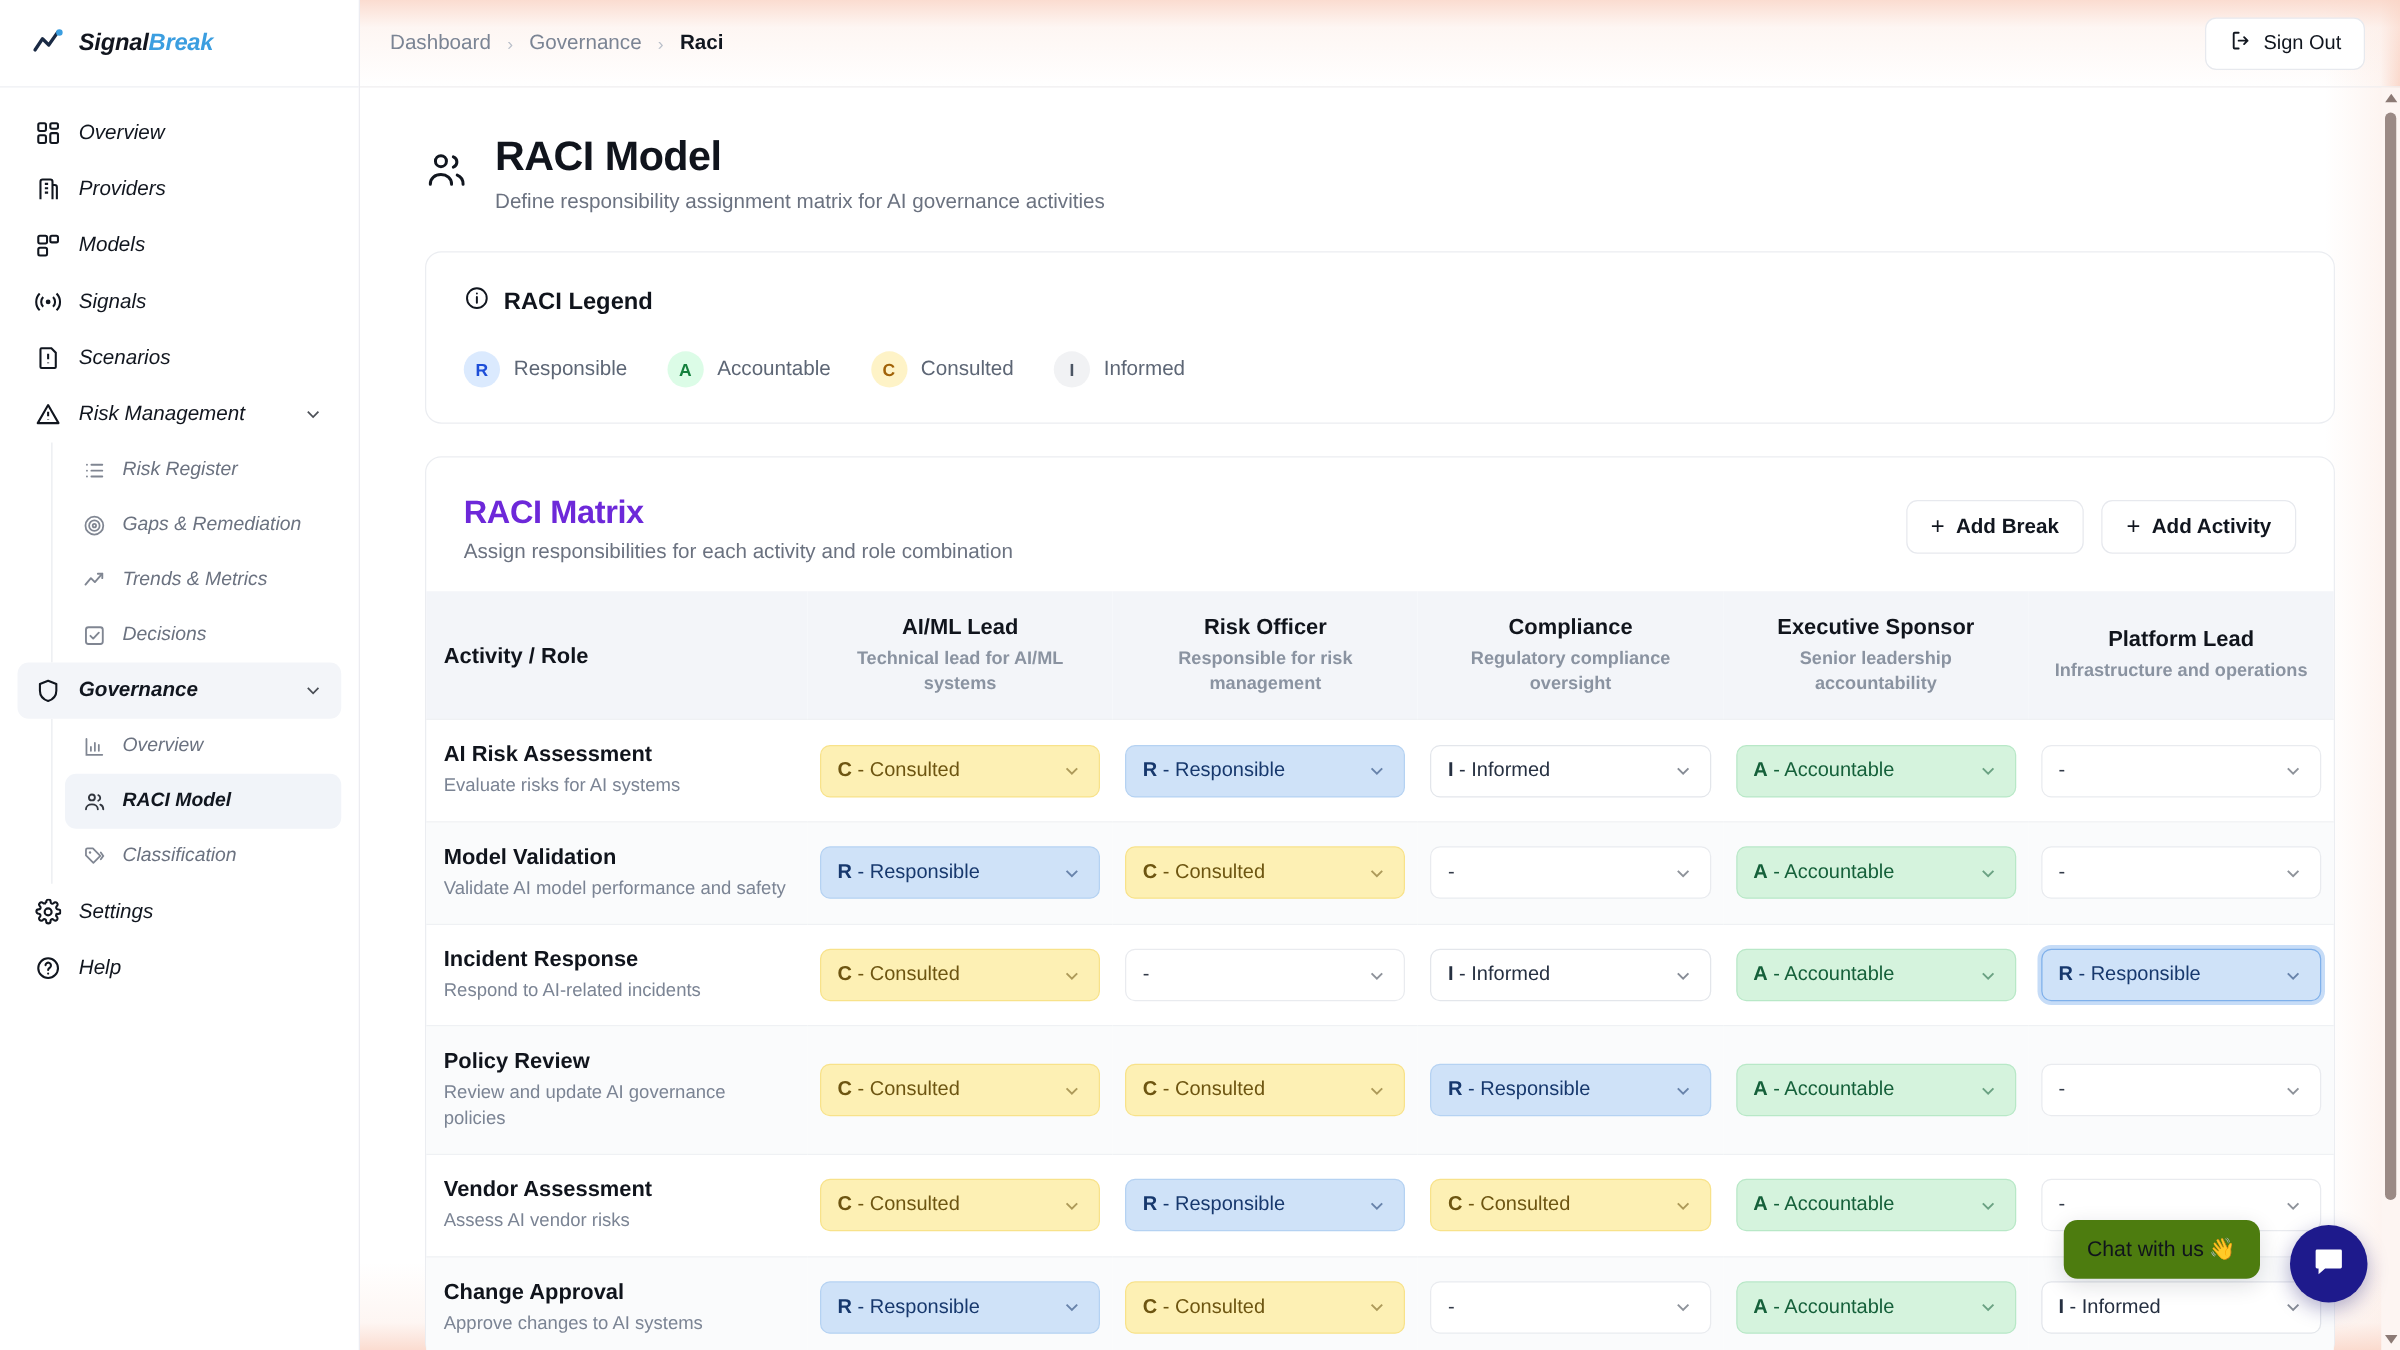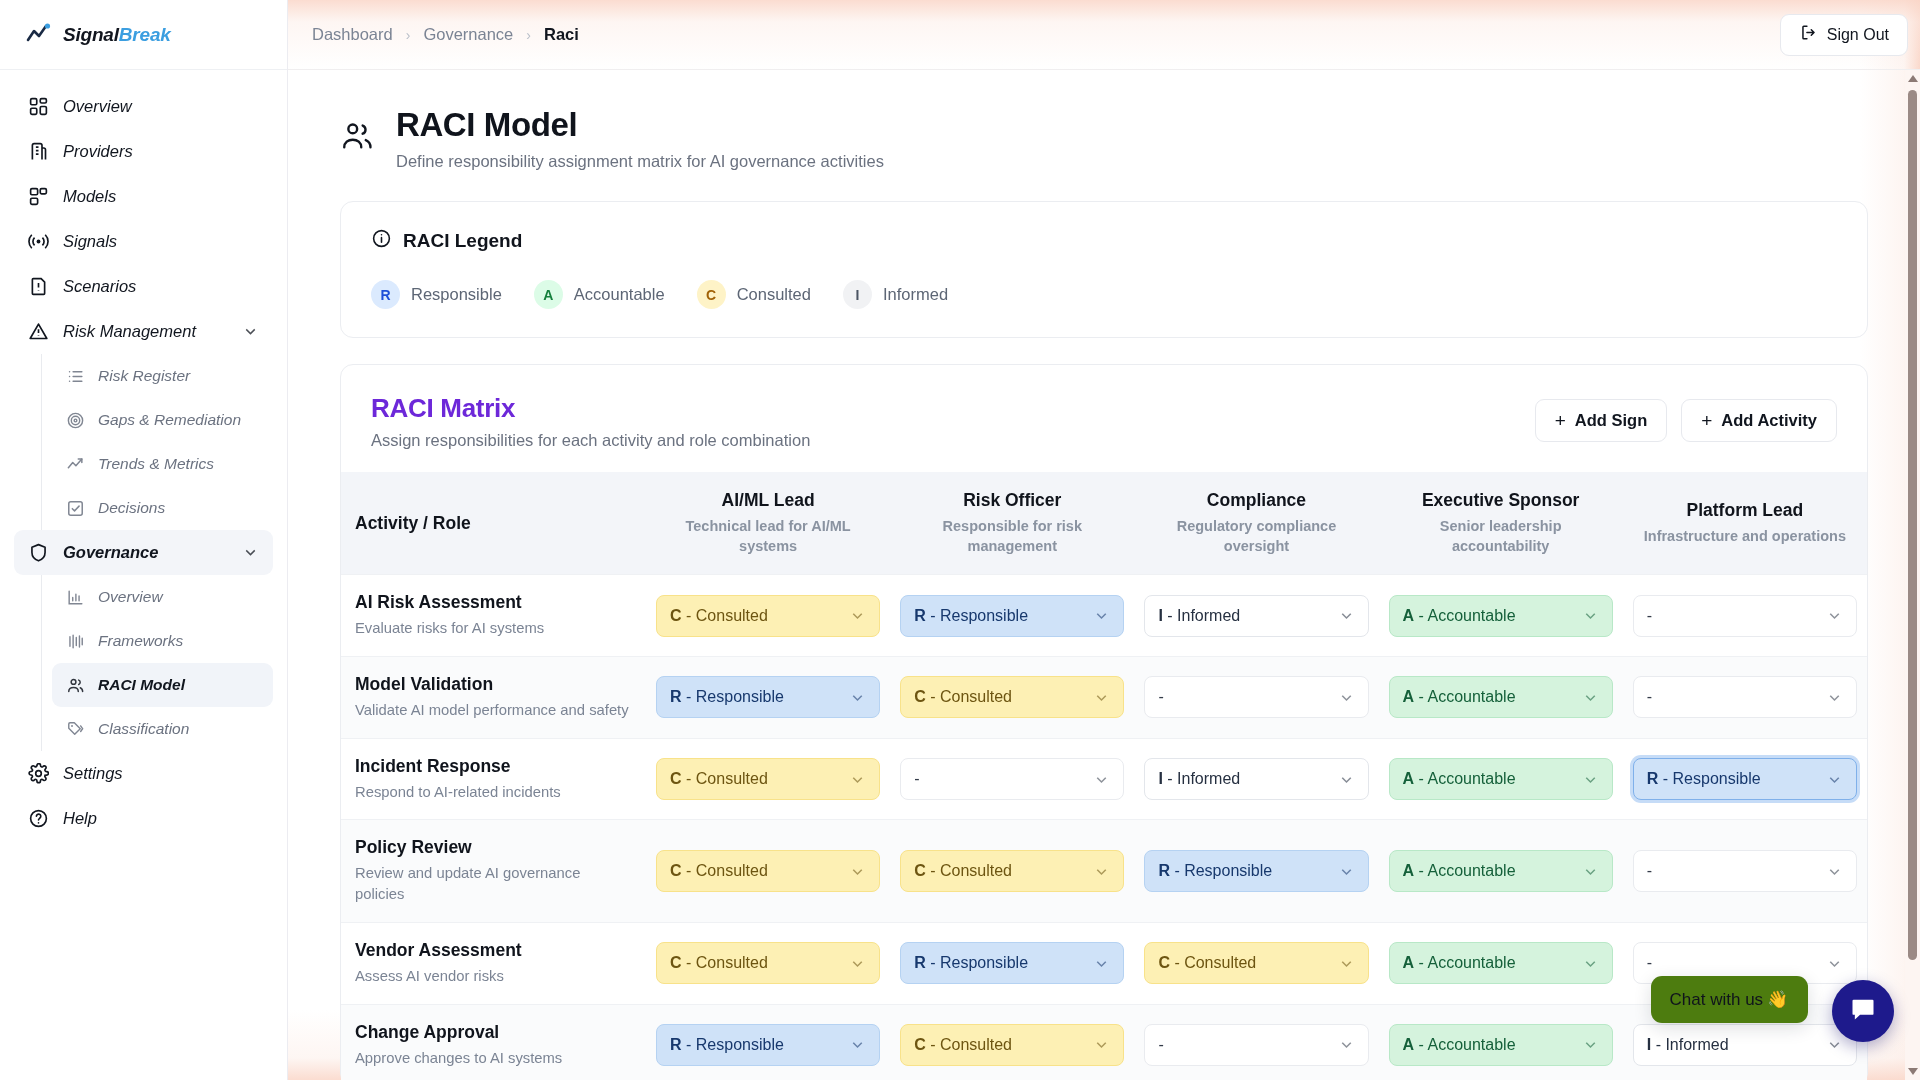--- a/index.html
+++ b/index.html
@@ -54,21 +54,21 @@
   .topbar {
     position: absolute; left: 288px; top: 0; width: 1632px; height: 70px;
     display: flex; align-items: center; z-index: 3;
     background: transparent; border-bottom: 1px solid #f0eeef;
   }
   .crumbs { display: flex; align-items: center; gap: 13px; padding-left: 24px; font-size: 16.5px; }
   .crumb { color: #7b8494; cursor: pointer; }
   .crumb.current { color: #11161f; font-weight: 600; }
   .crumb-sep { color: #b9bfc9; font-size: 14px; }
   .signout {
-    margin-left: auto; margin-right: 12px;
+    margin-left: auto; margin-right: 28px;
     display: flex; align-items: center; gap: 9px;
     height: 42px; padding: 0 18px; border: 1px solid #e7e9ee; border-radius: 9px;
     background: #fff; font-size: 16px; color: #11161f; cursor: pointer; font-weight: 500;
   }
 
   
   .main {
     position: absolute; left: 288px; top: 70px; width: 1632px; height: 1010px;
     overflow: hidden; z-index: 2;
   }
@@ -292,28 +292,20 @@
     </div>
     <div class="subnav">
       <div class="nav-item">
         <span class="ic">
             <svg viewBox="0 0 24 24" width="19" height="19" fill="none" stroke="#6b7280" stroke-width="1.8">
               <path d="M4 4v16h16" stroke-linecap="round"></path>
               <path d="M8.5 16v-4M12.5 16V8M16.5 16v-6" stroke-linecap="round"></path>
             </svg>
           </span>
         <span>Overview</span>
-      </div>
-      <div class="nav-item">
-        <span class="ic">
-            <svg viewBox="0 0 24 24" width="19" height="19" fill="none" stroke="#6b7280" stroke-width="1.8" stroke-linecap="round">
-              <path d="M5 6v12M9 4v16M13 7v10M17 5v14M20.5 8v8"></path>
-            </svg>
-          </span>
-        <span>Frameworks</span>
       </div>
       <div class="nav-item active">
         <span class="ic">
             <svg viewBox="0 0 24 24" width="19" height="19" fill="none" stroke="#11161f" stroke-width="1.9">
               <circle cx="9.5" cy="7.5" r="3"></circle>
               <path d="M3.5 19.5c0-3.2 2.7-5 6-5s6 1.8 6 5" stroke-linecap="round"></path>
               <path d="M16 5.2a3 3 0 010 5.6M18 14.8c1.8.7 3 2.2 3 4.7" stroke-linecap="round"></path>
             </svg>
           </span>
         <span>RACI Model</span>
@@ -416,21 +408,21 @@
 
     <section class="card">
       <div class="matrix-head">
         <div>
           <div class="matrix-title">RACI Matrix</div>
           <div class="matrix-sub">Assign responsibilities for each activity and role combination</div>
         </div>
         <div class="matrix-actions">
           <button class="btn">
             <span class="plus">+</span>
-            <span>Add Sign</span>
+            <span>Add Break</span>
           </button>
           <button class="btn">
             <span class="plus">+</span>
             <span>Add Activity</span>
           </button>
         </div>
       </div>
 
       <table class="matrix">
         <thead>

